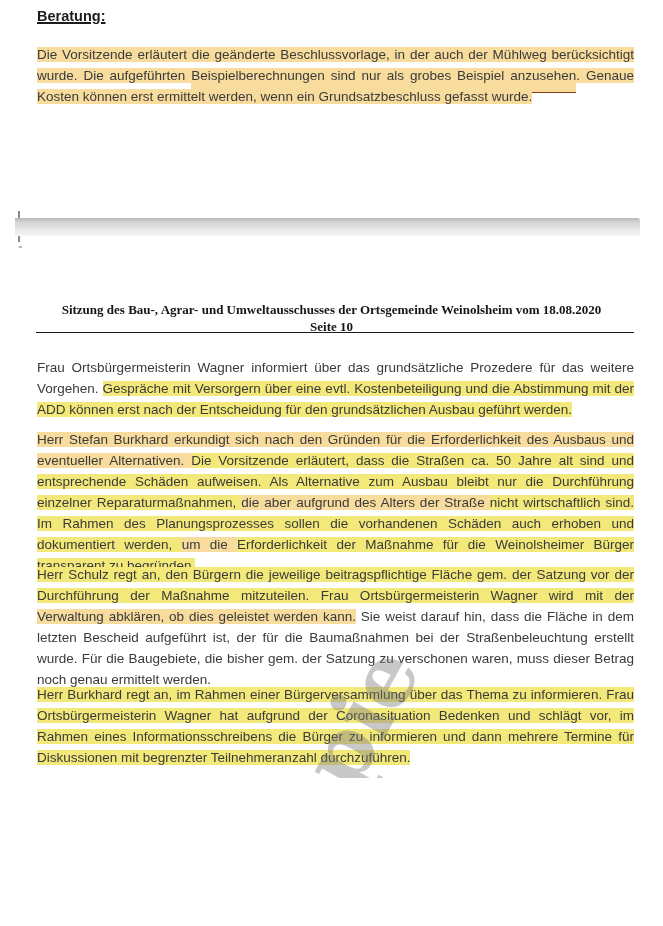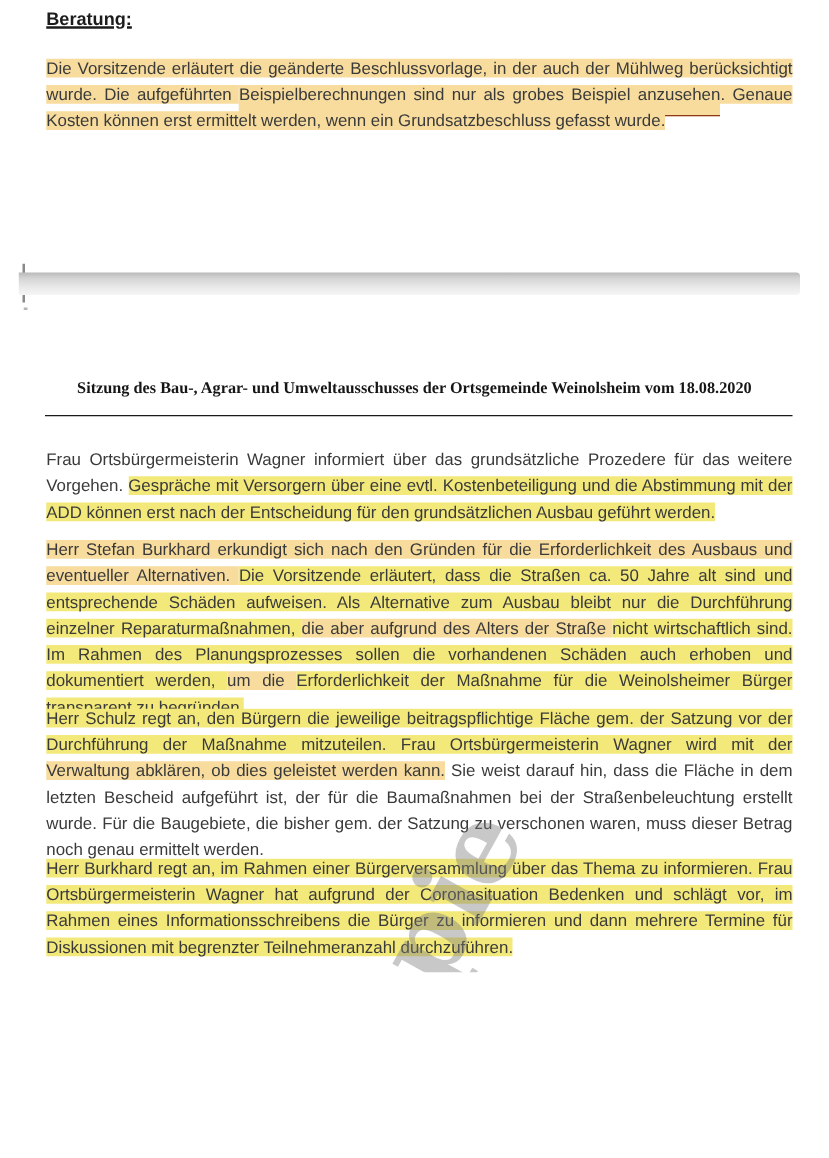--- a/index.html
+++ b/index.html
@@ -114,20 +114,21 @@
   <div class="block" style="top:44px;">
     <span class="hl-p">Die Vorsitzende erläutert die geänderte Beschlussvorlage, in der auch der Mühlweg berücksichtigt wurde. Die aufgeführten </span><span class="hl-p ul-red">Beispielberechnungen sind nur als grobes Beispiel anzusehen</span><span class="hl-p">. Genaue Kosten können erst ermittelt werden, wenn ein Grundsatzbeschluss gefasst wurde.</span>
   </div>
 
   <div id="left-edge-mark"></div>
   <div id="page-break-bar"></div>
   <div id="left-edge-dot"></div>
 
   <div id="page-header">
     <div>Sitzung des Bau-, Agrar- und Umweltausschusses der Ortsgemeinde Weinolsheim vom 18.08.2020</div>
+    <div>Seite 10</div>
   </div>
   <div id="header-rule"></div>
 
   <div class="block" style="top:357px;">
     <span>Frau Ortsbürgermeisterin Wagner informiert über das grundsätzliche Prozedere für das weitere Vorgehen. </span><span class="hl-y">Gespräche mit Versorgern über eine evtl. Kostenbeteiligung und die Abstimmung mit der ADD können erst nach der Entscheidung für den grundsätzlichen Ausbau geführt werden.</span>
   </div>
 
   <div class="block" style="top:429px;">
     <span class="hl-p">Herr Stefan Burkhard erkundigt sich nach den Gründen für die Erforderlichkeit des Ausbaus und eventueller Alternativen. </span><span class="hl-y">Die Vorsitzende erläutert, dass die Straßen ca. 50 Jahre alt sind und entsprechende Schäden aufweisen. Als Alternative zum Ausbau bleibt nur die Durchführung einzelner Reparaturmaßnahmen, </span><span class="hl-p">die aber aufgrund des Alters der Straße </span><span class="hl-y">nicht wirtschaftlich sind. Im Rahmen des Planungsprozesses sollen die vorhandenen Schäden auch erhoben und dokumentiert werden, </span><span class="hl-p">um die </span><span class="hl-y">Erforderlichkeit der Maßnahme für die Weinolsheimer Bürger transparent zu begründen.</span>
   </div>

